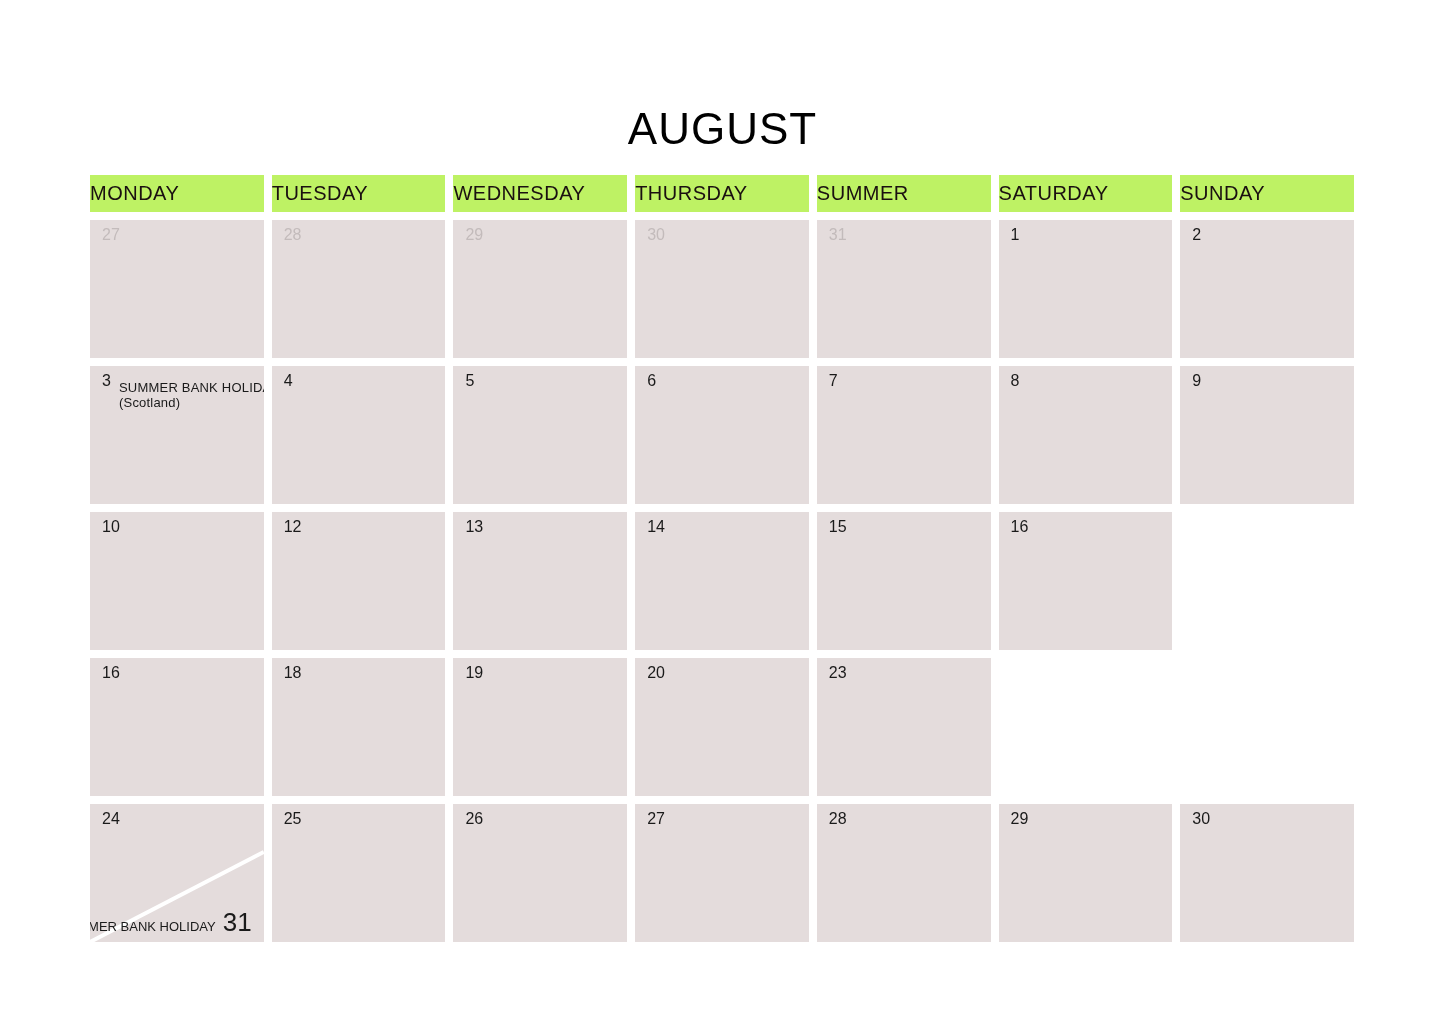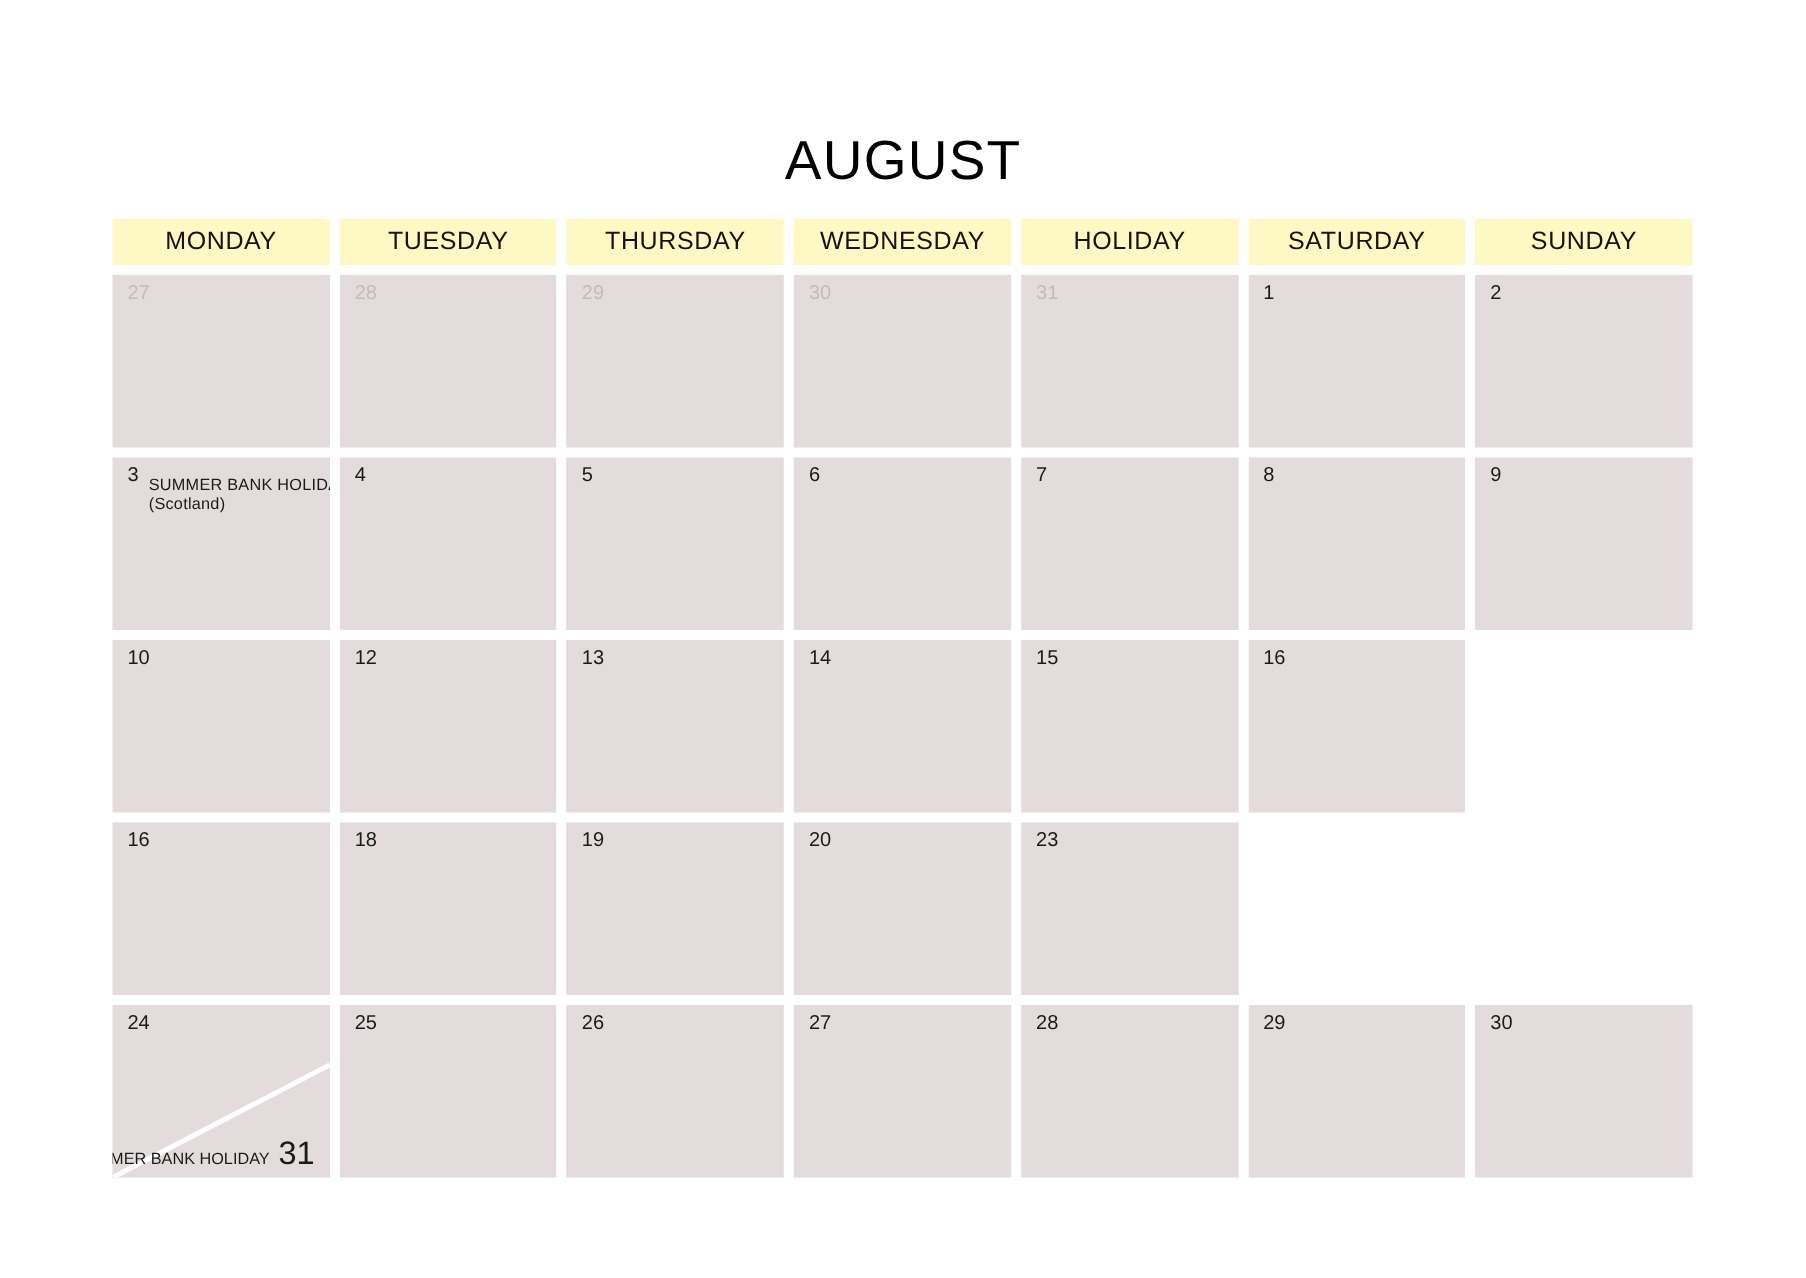--- a/index.html
+++ b/index.html
@@ -37,23 +37,22 @@
     top: 175px;
     width: 1264px;
   }
   .weekday-row {
     display: grid;
     grid-template-columns: repeat(7, 1fr);
     gap: 8px;
     margin-bottom: 8px;
   }
   .weekday {
-    background: #fef9c3;
+    background: #bef264;
     color: #1a1010;
-    text-align: center;
     font-size: 20px;
     letter-spacing: 0.5px;
     line-height: 37px;
     height: 37px;
   }
   .week-row {
     display: grid;
     grid-template-columns: repeat(7, 1fr);
     gap: 8px;
     margin-bottom: 8px;
@@ -118,23 +117,23 @@
 <body>
 
 <div class="page">
 
   <div class="month-title">AUGUST</div>
 
   <div class="calendar">
     <div class="weekday-row">
         <div class="weekday">MONDAY</div>
         <div class="weekday">TUESDAY</div>
+        <div class="weekday">WEDNESDAY</div>
         <div class="weekday">THURSDAY</div>
-        <div class="weekday">WEDNESDAY</div>
-        <div class="weekday">HOLIDAY</div>
+        <div class="weekday">SUMMER</div>
         <div class="weekday">SATURDAY</div>
         <div class="weekday">SUNDAY</div>
       </div>
     <div id="weeks-container">
         <div class="week-row">
           <div class="day-cell outside">
             <div class="day-num">27</div>
           </div>
           <div class="day-cell outside">
             <div class="day-num">28</div>

